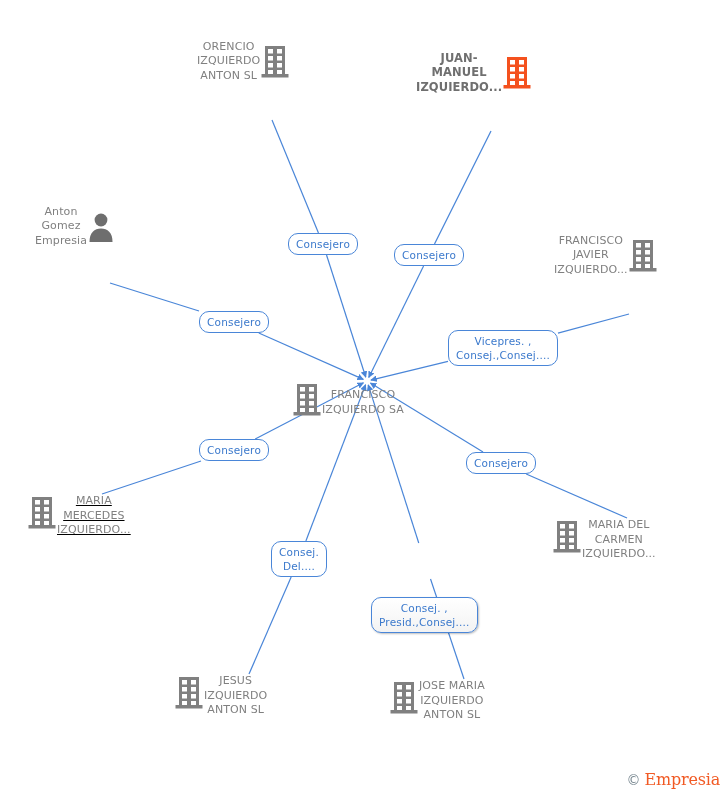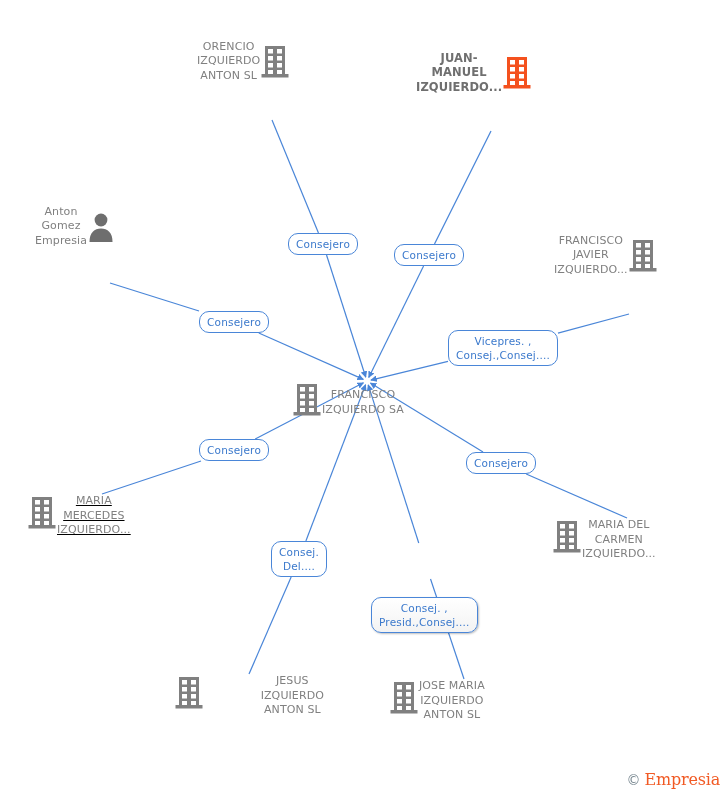--- a/index.html
+++ b/index.html
@@ -222,21 +222,21 @@
             <rect x="17" y="11" width="5" height="4.5" fill="#ffffff"></rect>
             <rect x="8" y="18" width="5" height="4.5" fill="#ffffff"></rect>
             <rect x="17" y="18" width="5" height="4.5" fill="#ffffff"></rect>
             <rect x="8" y="25" width="5" height="4" fill="#ffffff"></rect>
             <rect x="17" y="25" width="5" height="4" fill="#ffffff"></rect>
           </svg></span>
         <span class="label">MARIA DEL
 CARMEN
 IZQUIERDO...</span>
       </div>
-      <div class="node label-bottom" style="left: 249px; top: 674px; justify-content: space-between;">
+      <div class="node label-bottom" style="left: 249px; top: 674px;">
         <span class="icon"><svg width="30" height="34" viewBox="0 0 30 34" aria-hidden="true">
             <rect x="5" y="1" width="20" height="28" fill="#808080"></rect>
             <rect x="1.5" y="29" width="27" height="3.5" fill="#808080"></rect>
             <rect x="8" y="4" width="5" height="4.5" fill="#ffffff"></rect>
             <rect x="17" y="4" width="5" height="4.5" fill="#ffffff"></rect>
             <rect x="8" y="11" width="5" height="4.5" fill="#ffffff"></rect>
             <rect x="17" y="11" width="5" height="4.5" fill="#ffffff"></rect>
             <rect x="8" y="18" width="5" height="4.5" fill="#ffffff"></rect>
             <rect x="17" y="18" width="5" height="4.5" fill="#ffffff"></rect>
             <rect x="8" y="25" width="5" height="4" fill="#ffffff"></rect>

